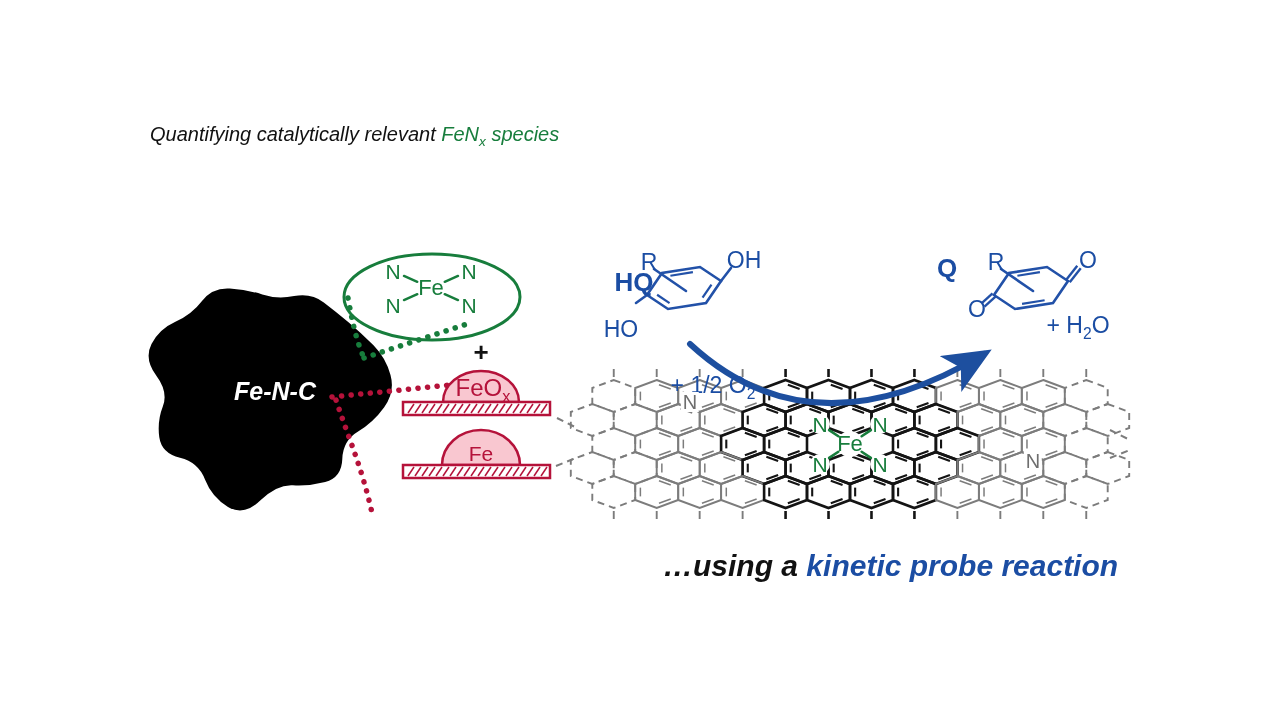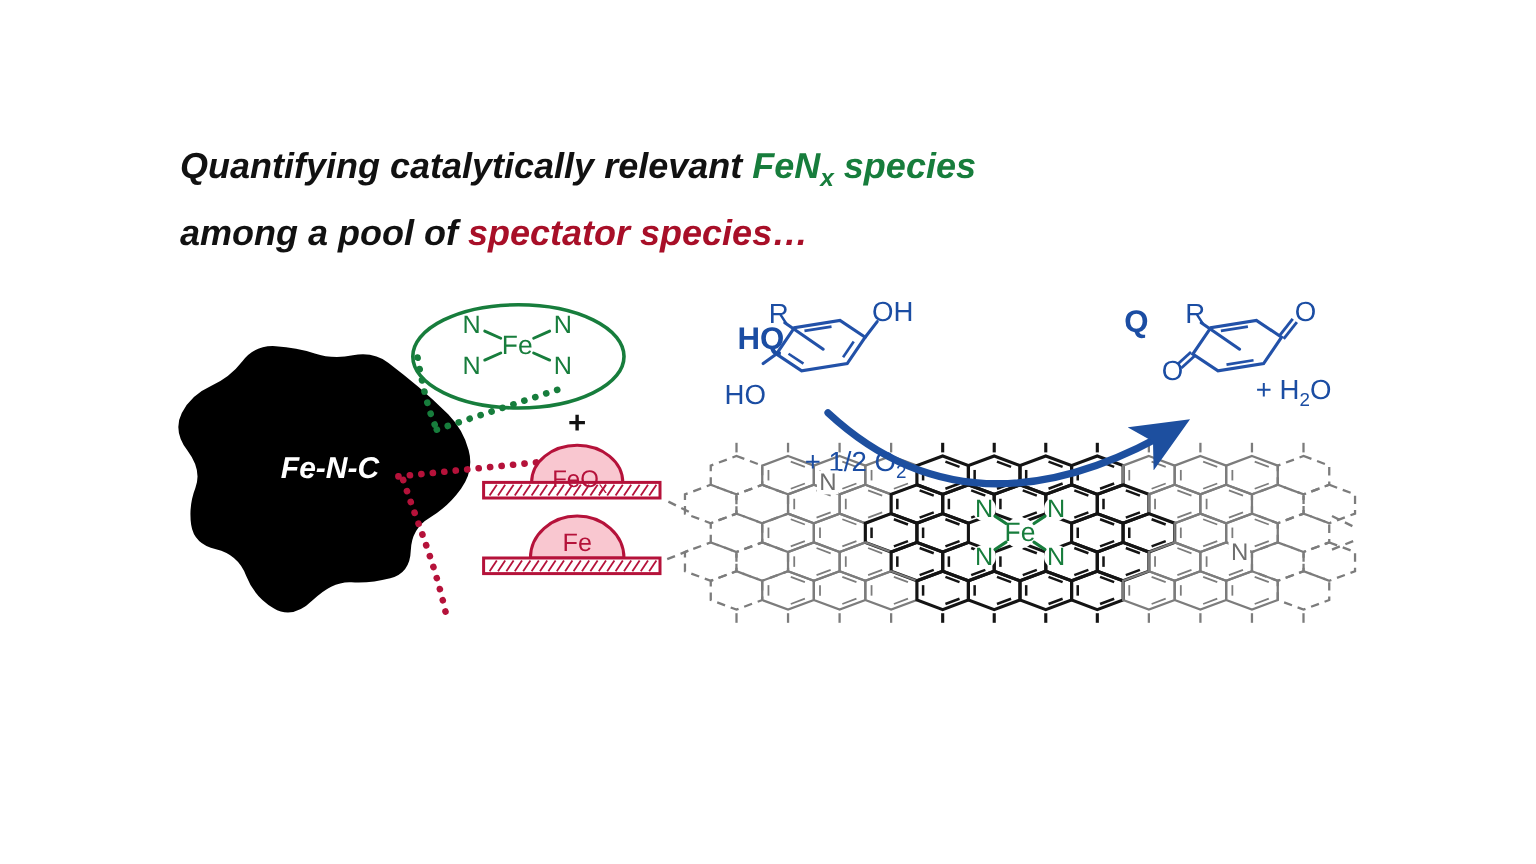--- a/index.html
+++ b/index.html
@@ -1,30 +1,30 @@
 <!DOCTYPE html>
 <html><head>
 <meta charset="utf-8">
 <style>
   html,body{margin:0;padding:0;background:#ffffff;}
   #stage{position:relative;width:1280px;height:720px;background:#ffffff;overflow:hidden;
          font-family:"Liberation Sans",sans-serif;}
   #art{position:absolute;left:0;top:0;}
   .lbl{position:absolute;transform:translate(-50%,-50%);white-space:nowrap;line-height:1;}
   .anchor-left{transform:none;}
-  .ti{font-style:italic;font-weight:bold;font-size:30px;color:#111111;letter-spacing:0px;}
+  .ti{font-style:italic;font-weight:normal;font-size:20px;color:#111111;letter-spacing:0px;}
   .green{color:#177d3c;}
   .red{color:#a80f28;}
   .blue{color:#1b4da3;}
   sub{font-size:68%;}
   .fenc{font-size:25px;font-weight:bold;font-style:italic;color:#ffffff;}
   .atom{font-size:21px;color:#177d3c;}
   .fe-atom{font-size:22px;color:#177d3c;}
   .plus{font-size:26px;font-weight:bold;color:#111111;}
-  .pfeox{font-size:20px;color:#b5123a;margin-top:12px;}
+  .pfeox{font-size:24px;color:#b5123a;}
   .pfe{font-size:21px;color:#b5123a;}
   .speclist{font-size:24px;font-style:italic;color:#b5123a;}
   .mollbl{font-size:26px;font-weight:bold;color:#1b4da3;}
   .molatom{font-size:23px;color:#1b4da3;}
   .latN{font-size:20px;color:#6e6e6e;background:#ffffff;padding:0 2px;}
   .footer{font-size:30px;font-weight:bold;font-style:italic;color:#111111;}
 </style>
 </head>
 <body>
 
@@ -355,21 +355,20 @@
         <path d="M690,344 Q812,457 984,354" stroke="#1d4f9f" stroke-width="6" fill="none" stroke-linecap="round" marker-end="url(#ah)"></path>
       </g>
       <defs>
         <marker id="ah" markerWidth="9" markerHeight="8" refX="6.5" refY="3.5" orient="auto" markerUnits="strokeWidth">
           <path d="M0,0 L8,3.5 L0,7 L2,3.5 Z" fill="#1d4f9f"></path>
         </marker>
       </defs>
     </svg>
 
   <div class="lbl anchor-left ti" style="left:150px;top:124px;"><span>Quantifying catalytically relevant </span><span class="green"><span>FeN</span><sub>x</sub><span> species</span></span></div>
-  <div class="lbl anchor-left ti" style="left:150px;top:180px;"><span>among a pool of </span><span class="red">spectator species…</span></div>
 
   <div class="lbl fenc" style="left:275px;top:391px;text-align:right;">Fe-N-C</div>
 
   <div class="lbl atom" style="left:393px;top:271px;">N</div>
   <div class="lbl atom" style="left:469px;top:271px;">N</div>
   <div class="lbl fe-atom" style="left:431px;top:288px;">Fe</div>
   <div class="lbl atom" style="left:393px;top:305px;">N</div>
   <div class="lbl atom" style="left:469px;top:305px;">N</div>
 
   <div class="lbl plus" style="left:481px;top:352px;">+</div>
@@ -391,14 +390,15 @@
 
   <div class="lbl latN" style="left:690px;top:402px;">N</div>
   <div class="lbl latN" style="left:1033px;top:461px;">N</div>
 
   <div class="lbl atom" style="left:820px;top:424px;">N</div>
   <div class="lbl atom" style="left:880px;top:424px;">N</div>
   <div class="lbl fe-atom" style="left:850px;top:444px;">Fe</div>
   <div class="lbl atom" style="left:820px;top:464px;">N</div>
   <div class="lbl atom" style="left:880px;top:464px;">N</div>
 
+  <div class="lbl anchor-left footer" style="left:663px;top:551px;"><span>…using a </span><span class="blue">kinetic probe reaction</span></div>
 
 </div>
 
 </body></html>

